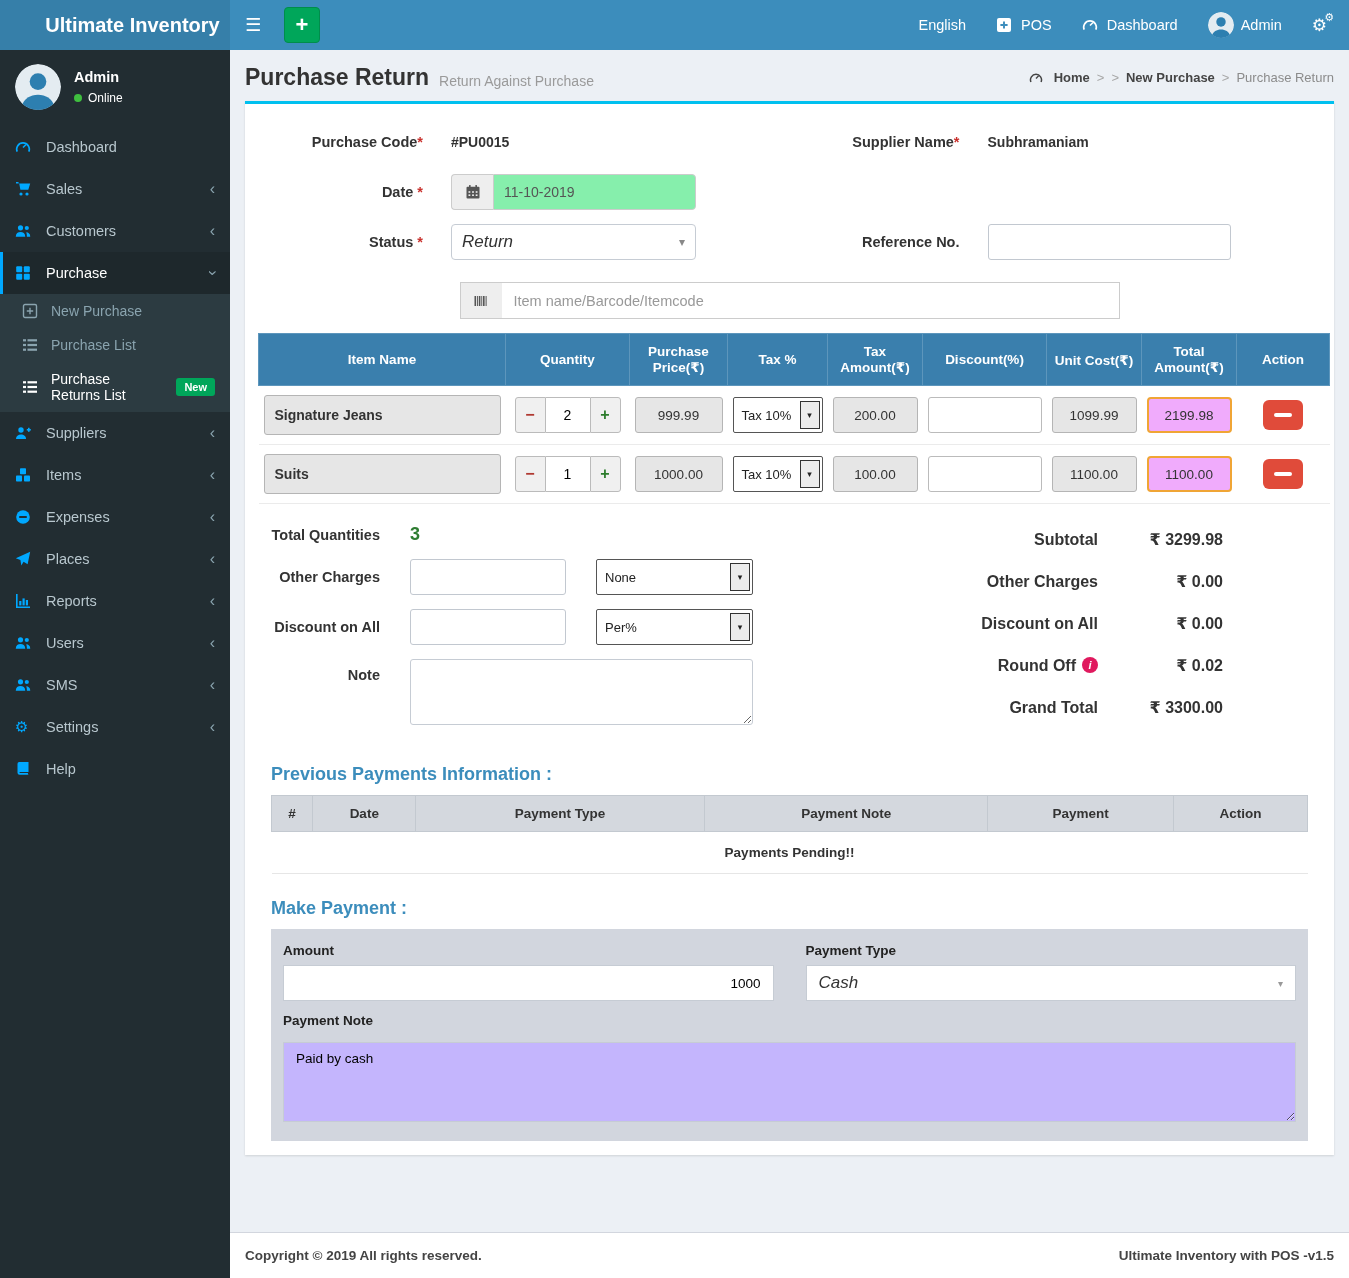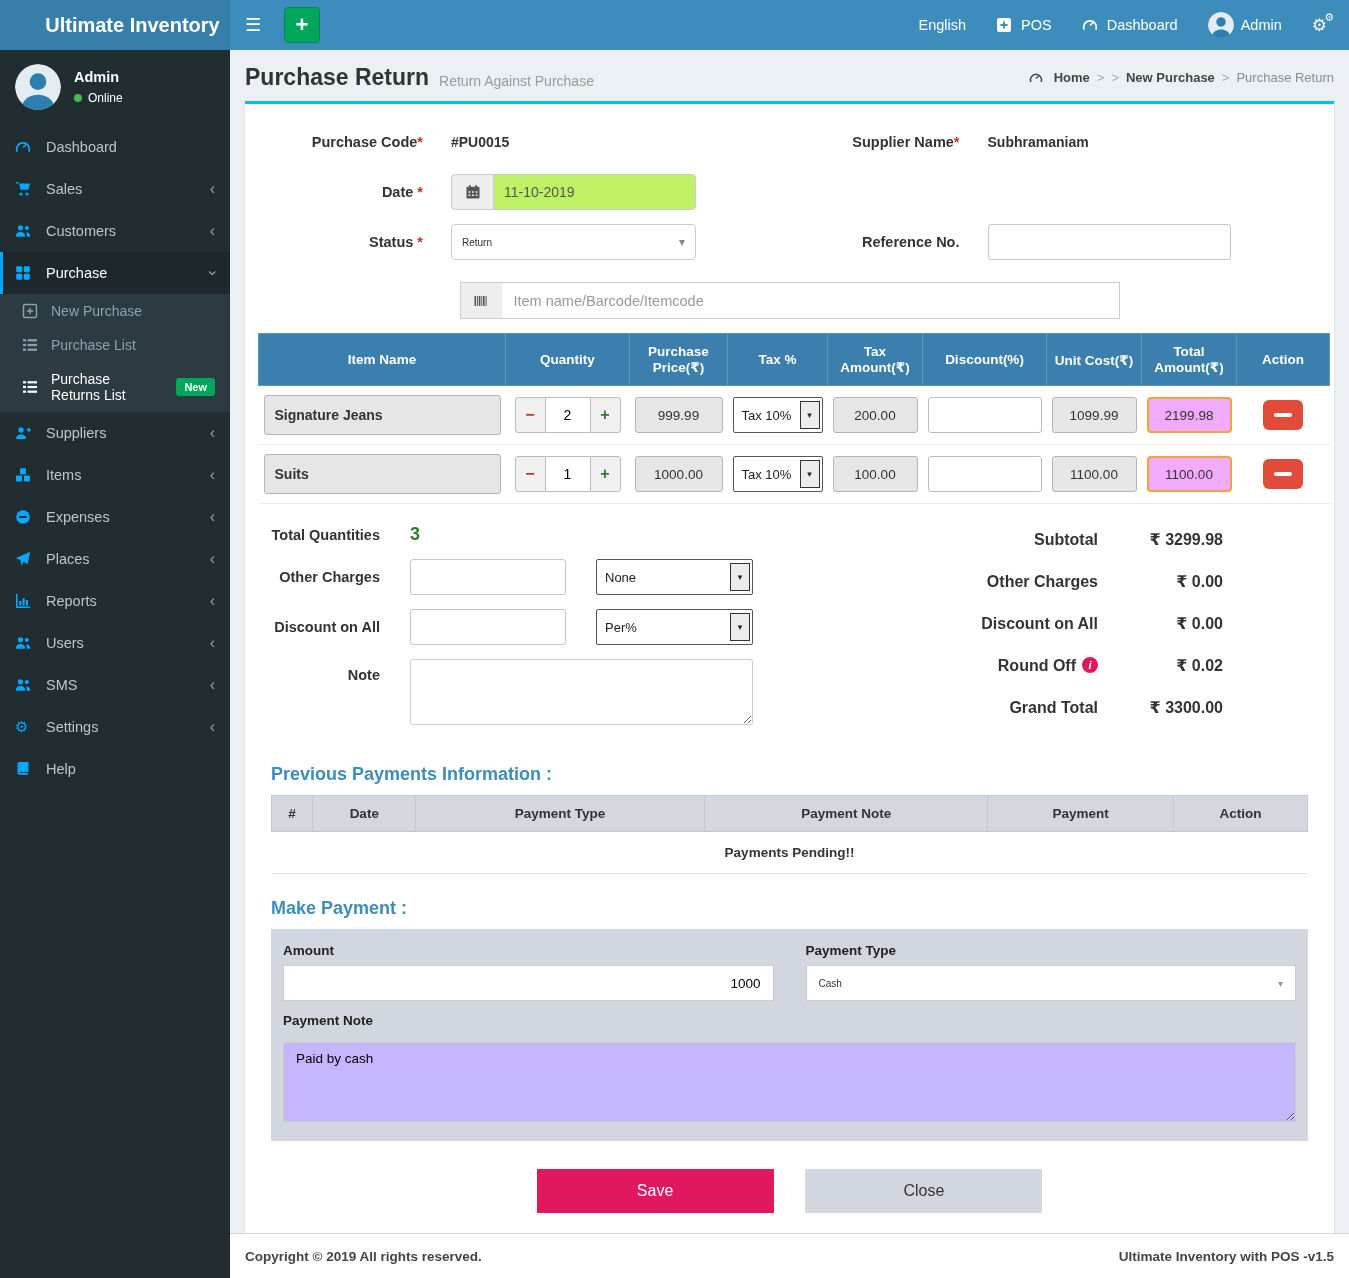--- a/index.html
+++ b/index.html
@@ -63,23 +63,23 @@
 
   
   .form-grid { display:grid; grid-template-columns:1fr 1fr; column-gap:10px; margin-bottom:8px; }
   .frow { display:flex; align-items:center; margin-bottom:14px; min-height:36px; }
   .flabel { width:165px; text-align:right; font-weight:bold; font-size:14.5px; color:#333; margin-right:28px; flex-shrink:0; }
   .req { color:#c9302c; }
   .fvalue { font-weight:bold; color:#333; }
   .input-group { display:flex; width:245px; }
   .ig-addon { width:42px; background:#eee; border:1px solid #ccc; border-right:none; border-radius:4px 0 0 4px; display:flex; align-items:center; justify-content:center; color:#555; }
   .ig-addon svg { width:16px; height:16px; }
-  .ig-input { flex:1; height:36px; border:1px solid #ccc; border-radius:0 4px 4px 0; background:#bef264; color:#555; font-size:14px; padding:0 10px; font-family:inherit; }
+  .ig-input { flex:1; height:36px; border:1px solid #ccc; border-radius:0 4px 4px 0; background:#86efac; color:#555; font-size:14px; padding:0 10px; font-family:inherit; }
   .sel { width:245px; height:36px; border:1px solid #c6ccd4; border-radius:4px; background:#fff; display:flex; align-items:center; padding:0 10px; cursor:pointer; }
-  .sel-text { flex:1; font-size:10px; color:#333; }
+  .sel-text { flex:1; font-size:17px; color:#333;font-style:italic; }
   .sel-caret { color:#888; font-size:12px; }
   .txt { width:243px; height:36px; border:1px solid #c2c8d0; border-radius:3px; padding:0 10px; font-size:14px; font-family:inherit; }
 
   
   .search-group { display:flex; width:660px; margin:2px auto 14px; }
   .search-group .ig-addon { border-radius:0; }
   .search-input { flex:1; height:37px; border:1px solid #ccc; border-left:none; padding:0 12px; font-size:14.5px; font-family:inherit; color:#333; }
   .search-input::placeholder { color:#999; }
 
   
@@ -651,24 +651,20 @@
                   <span class="sel-text">Cash</span>
                   <span class="sel-caret">▾</span>
                 </div>
               </div>
             </div>
             <div class="pp-label" style="margin-top:12px">Payment Note</div>
             <textarea class="pp-note" style="">Paid by cash</textarea>
           </div>
         </div>
 
-        <div class="actions">
-          <button class="btn-save">Save</button>
-          <button class="btn-close">Close</button>
-        </div>
       </section>
 
       <footer class="footer">
         <span class="foot-left">Copyright © 2019 All rights reserved.</span>
         <span class="foot-right">Ultimate Inventory with POS -v1.5</span>
       </footer>
     </main>
   </div>
 </div>
 

